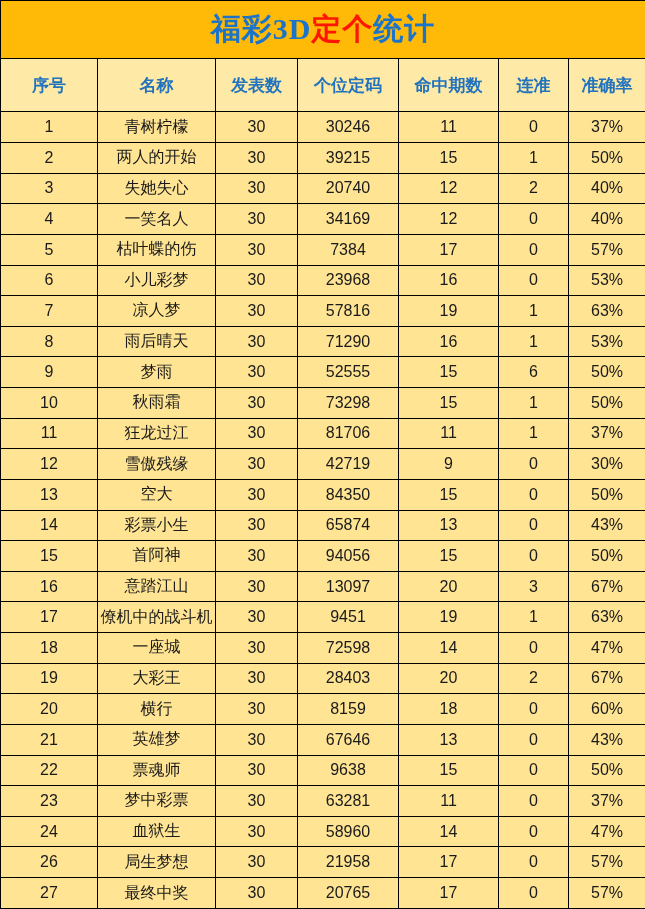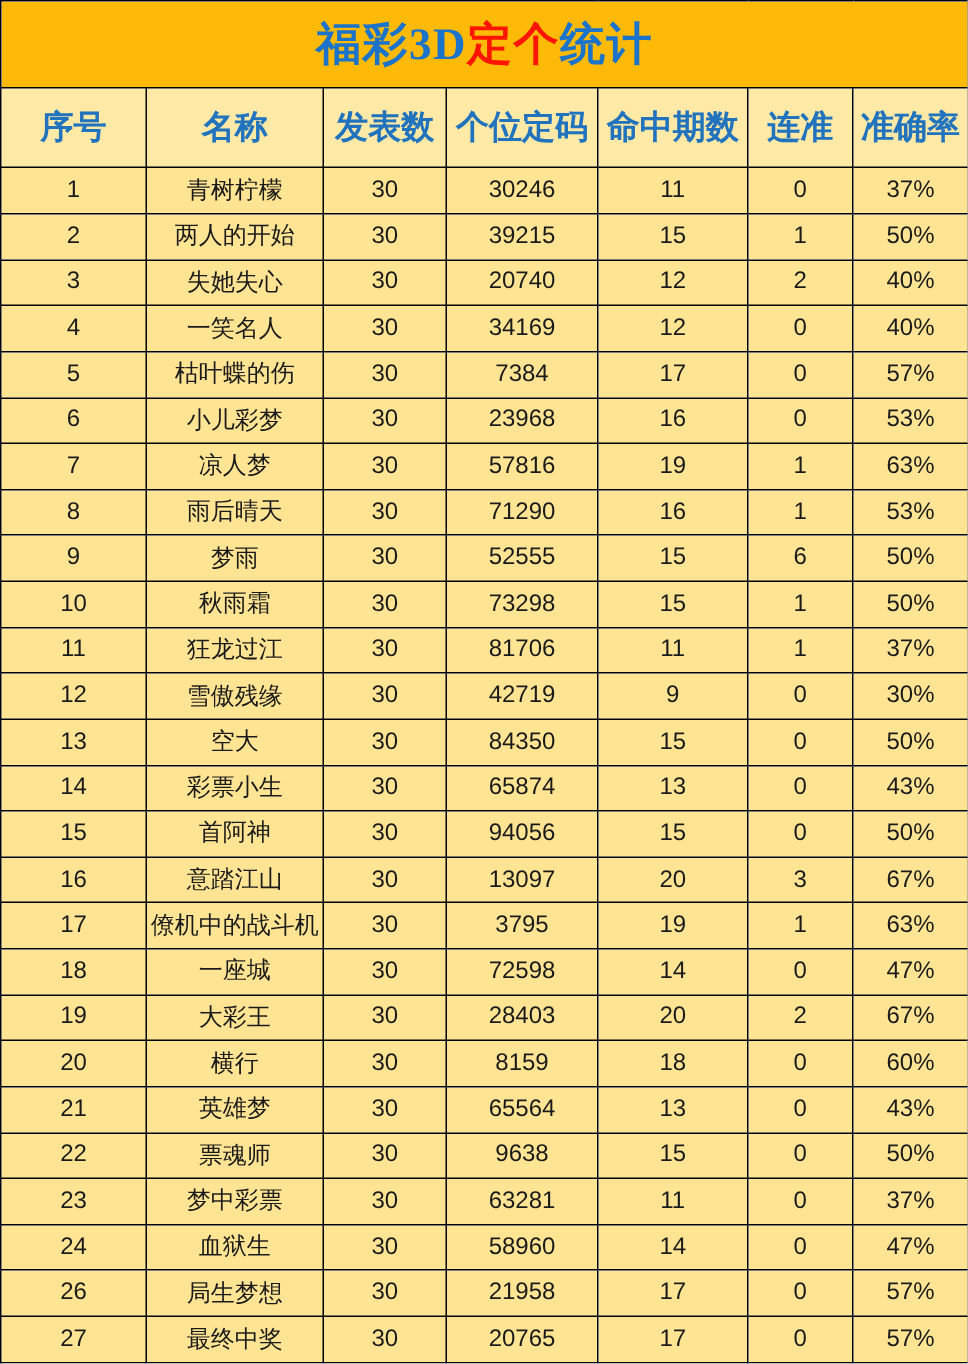--- a/index.html
+++ b/index.html
@@ -35,21 +35,21 @@
     font-size: 30px;
     letter-spacing: 1px;
   }
   tr.title-row .t-blue { color: var(--title_blue, #1B74C9); }
   tr.title-row .t-red  { color: var(--title_red, #FF1600); }
   tr.header-row td {
     height: 37px;
     background: var(--header_bg, #FFE9A6);
     color: var(--header_text, #2173BE);
     font-weight: bold;
-    font-size: 22px;
+    font-size: 17px;
   }
   tr.data-row td {
     background: var(--cell_bg, #FFE493);
     color: var(--cell_text, #1A1A1A);
     font-size: 16px;
   }
 </style>
 </head>
 <body>
 
@@ -222,21 +222,21 @@
           <td>30</td>
           <td>13097</td>
           <td>20</td>
           <td>3</td>
           <td>67%</td>
         </tr>
         <tr class="data-row">
           <td>17</td>
           <td>僚机中的战斗机</td>
           <td>30</td>
-          <td>3795</td>
+          <td>9451</td>
           <td>19</td>
           <td>1</td>
           <td>63%</td>
         </tr>
         <tr class="data-row">
           <td>18</td>
           <td>一座城</td>
           <td>30</td>
           <td>72598</td>
           <td>14</td>
@@ -258,21 +258,21 @@
           <td>30</td>
           <td>8159</td>
           <td>18</td>
           <td>0</td>
           <td>60%</td>
         </tr>
         <tr class="data-row">
           <td>21</td>
           <td>英雄梦</td>
           <td>30</td>
-          <td>65564</td>
+          <td>67646</td>
           <td>13</td>
           <td>0</td>
           <td>43%</td>
         </tr>
         <tr class="data-row">
           <td>22</td>
           <td>票魂师</td>
           <td>30</td>
           <td>9638</td>
           <td>15</td>

